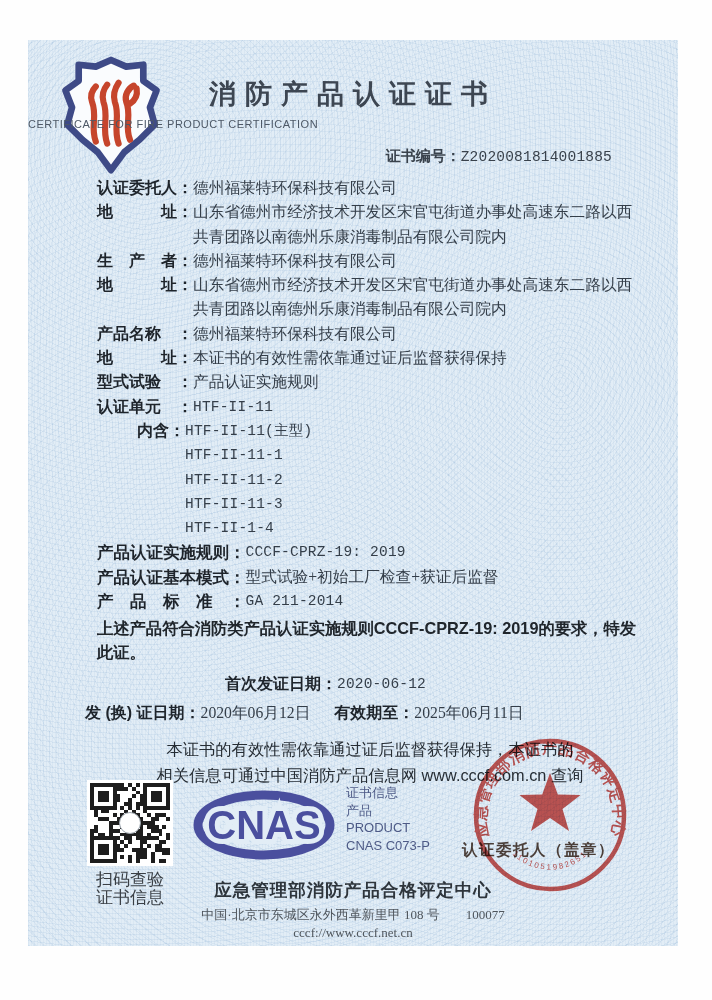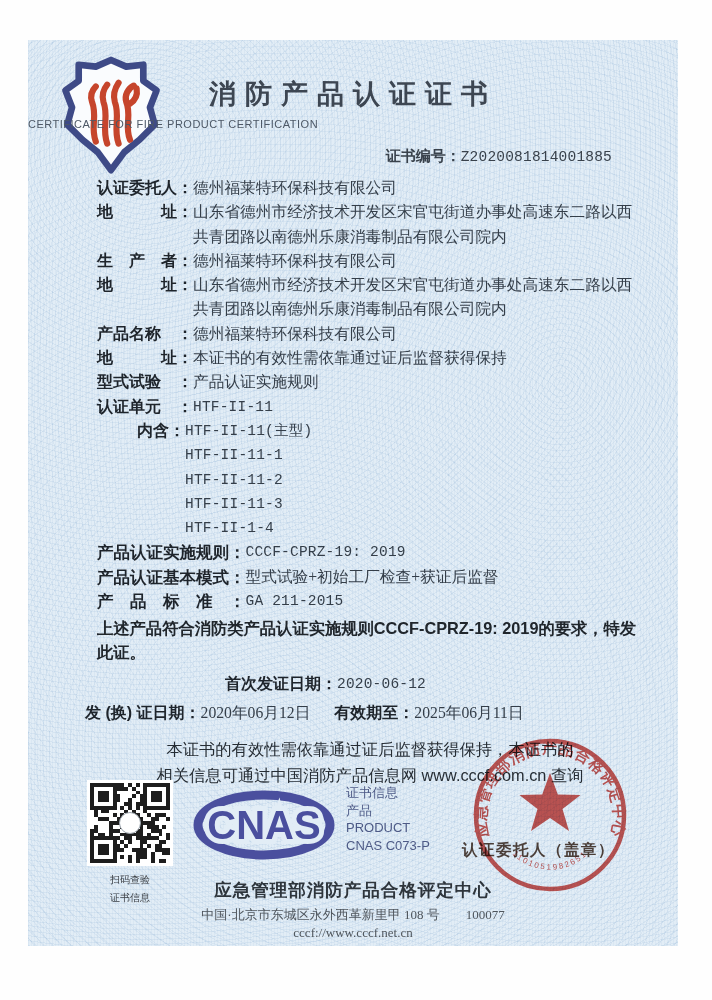--- a/index.html
+++ b/index.html
@@ -42,21 +42,21 @@
   .notes { margin-top:11px; text-align:center; font-family:"Liberation Sans", sans-serif;
            font-weight:500; font-size:16.3px; line-height:26px; color:#262d34; }
 
   .qr-block { position:absolute; left:56px; top:740px; width:92px; text-align:center; }
   .qr { width:86px; height:86px; margin:0 auto; background:#fff; padding:3px;
         display:grid; grid-template-columns:repeat(21,1fr); grid-template-rows:repeat(21,1fr);
         position:relative; }
   .qr .m { background:#1d1d1d; }
   .qr .c { position:absolute; left:50%; top:50%; width:22px; height:22px; margin:-11px 0 0 -11px;
            background:#ffffff; border-radius:50%; border:1px solid #9aa3ac; }
-  .qr-cap { margin-top:5px; font-size:10px; line-height:18px; color:#3a3f45; }
+  .qr-cap { margin-top:5px; font-size:17px; line-height:18px; color:#3a3f45; }
 
   .cnas-logo { position:absolute; left:162px; top:748px; }
   .acc-text { position:absolute; left:318px; top:744px; font-family:"Liberation Sans", sans-serif;
               font-size:13px; line-height:17.5px; color:#4d5a86; }
   .seal { position:absolute; left:442px; top:695px; width:160px; height:160px;
           mix-blend-mode:multiply; opacity:.92; }
   .seal-overlay { position:absolute; left:434px; top:800px; width:210px; font-size:15.5px;
           font-weight:bold; letter-spacing:1.5px; color:#4a3e38; }
   .org-name { position:absolute; left:0; top:838px; width:100%; text-align:center;
           font-family:"Liberation Sans", sans-serif; font-weight:bold; font-size:17.5px;
@@ -140,21 +140,21 @@
       <div class="frow spec">
         <span class="lab">产品认证实施规则：</span>
         <span class="val mono">CCCF-CPRZ-19: 2019</span>
       </div>
       <div class="frow spec">
         <span class="lab">产品认证基本模式：</span>
         <span class="val">型式试验+初始工厂检查+获证后监督</span>
       </div>
       <div class="frow spec">
         <span class="lab">产　品　标　准　：</span>
-        <span class="val mono">GA 211-2015</span>
+        <span class="val mono">GA 211-2014</span>
       </div>
 
       <div class="statement">上述产品符合消防类产品认证实施规则CCCF-CPRZ-19: 2019的要求，特发此证。</div>
 
       <div class="frow first-issue">
         <span class="lab">首次发证日期：</span>
         <span class="val mono">2020-06-12</span>
       </div>
       <div class="frow issue-line">
         <span class="lab">发 (换) 证日期：</span>

